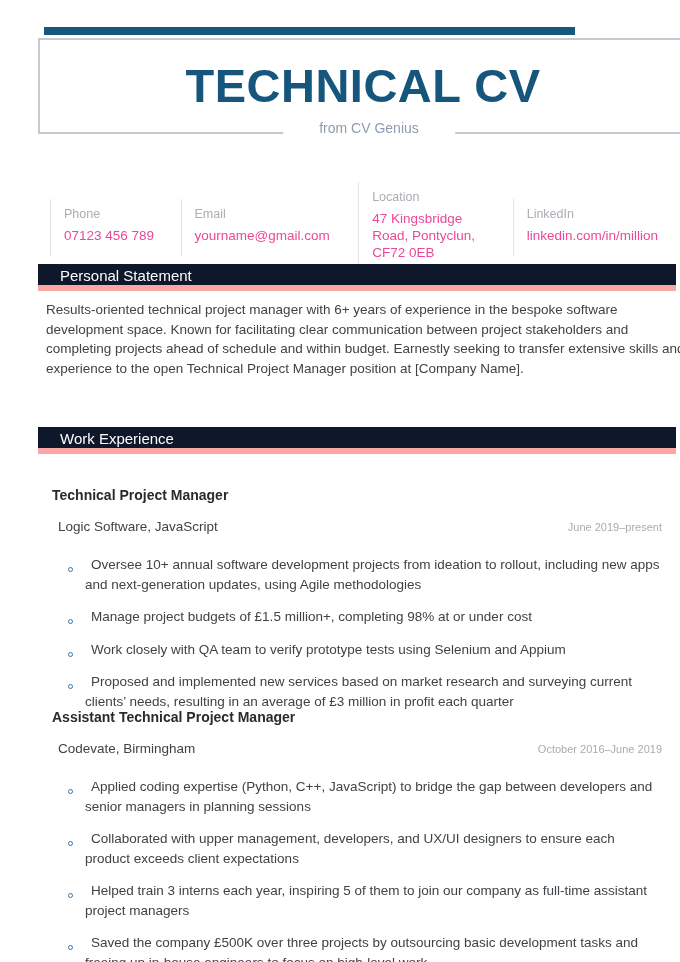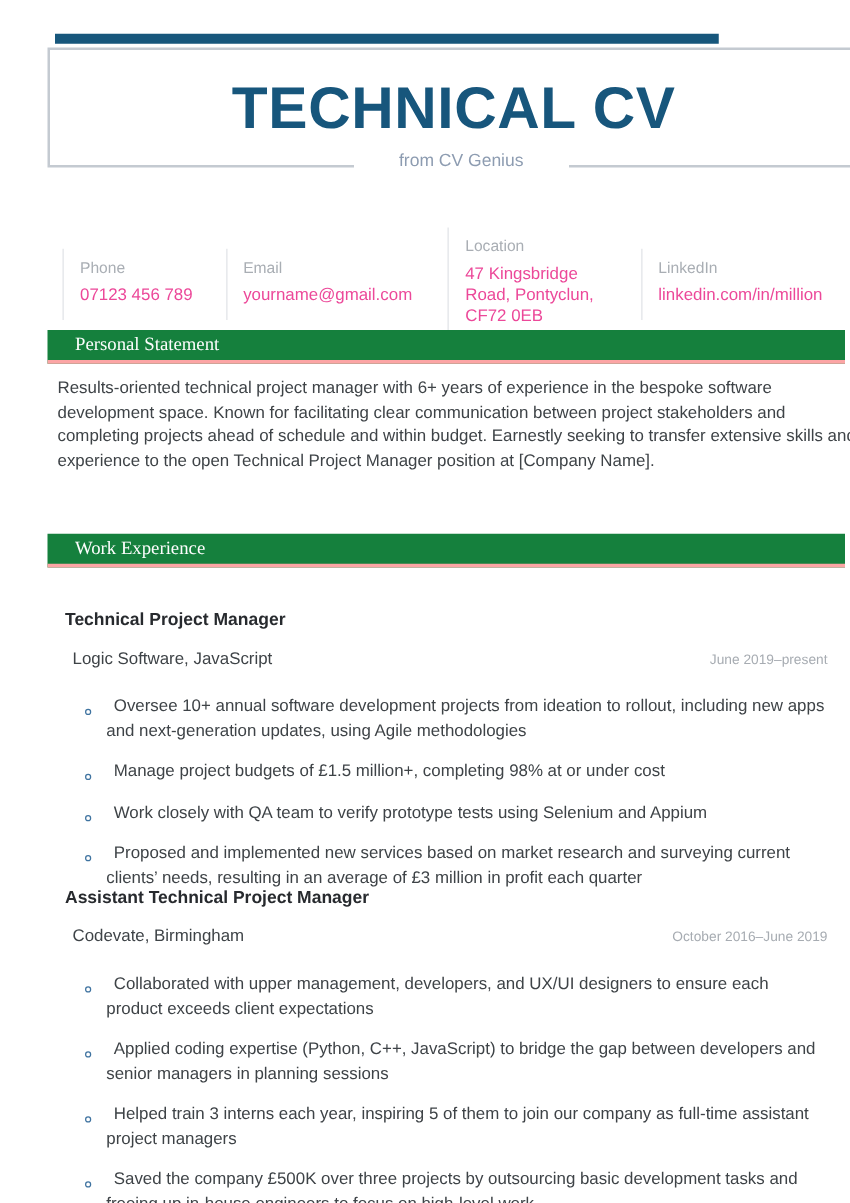--- a/index.html
+++ b/index.html
@@ -62,28 +62,27 @@
     font-size: 12.5px; color: #a9aeb4; margin-bottom: 6px;
   }
   .contact-value {
     font-size: 13.5px; color: #ec4899; line-height: 17px;
   }
 
   
   .section-bar {
     position: absolute; left: 14px; right: 16px;
     height: 27px;
-    background: #15803d;
-    border-bottom: 3px solid #fca5a5;
+    background: #0f172a;
+    border-bottom: 6px solid #fca5a5;
     color: #fdfdfd;
     font-size: 15px;
     line-height: 24px;
     padding-left: 22px;
     font-weight: normal;
-    font-family: Liberation Serif, serif;
   }
   .bar-personal { top: 240px; }
   .bar-work { top: 403px; }
 
   
   .statement {
     position: absolute; left: 22px; top: 276px; width: 640px;
     font-size: 13.5px; line-height: 19.5px; color: #3e4347;
   }
 
@@ -166,20 +165,20 @@
     </ul>
   </div>
 
   <div class="job job-2">
     <div class="job-title">Assistant Technical Project Manager</div>
     <div class="job-meta">
       <span class="job-company">Codevate, Birmingham</span>
       <span class="job-dates">October 2016–June 2019</span>
     </div>
     <ul class="bullets">
+      <li class="bullet"><span class="bullet-ring"></span><span>Applied coding expertise (Python, C++, JavaScript) to bridge the gap between developers and senior managers in planning sessions</span></li>
       <li class="bullet"><span class="bullet-ring"></span><span>Collaborated with upper management, developers, and UX/UI designers to ensure each product exceeds client expectations</span></li>
-      <li class="bullet"><span class="bullet-ring"></span><span>Applied coding expertise (Python, C++, JavaScript) to bridge the gap between developers and senior managers in planning sessions</span></li>
       <li class="bullet"><span class="bullet-ring"></span><span>Helped train 3 interns each year, inspiring 5 of them to join our company as full-time assistant project managers</span></li>
       <li class="bullet"><span class="bullet-ring"></span><span>Saved the company £500K over three projects by outsourcing basic development tasks and freeing up in-house engineers to focus on high-level work</span></li>
     </ul>
   </div>
 
 </div>
 
 </body></html>

